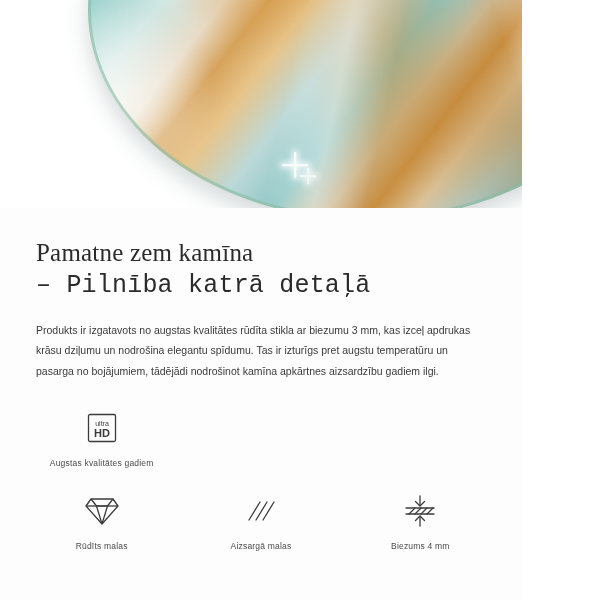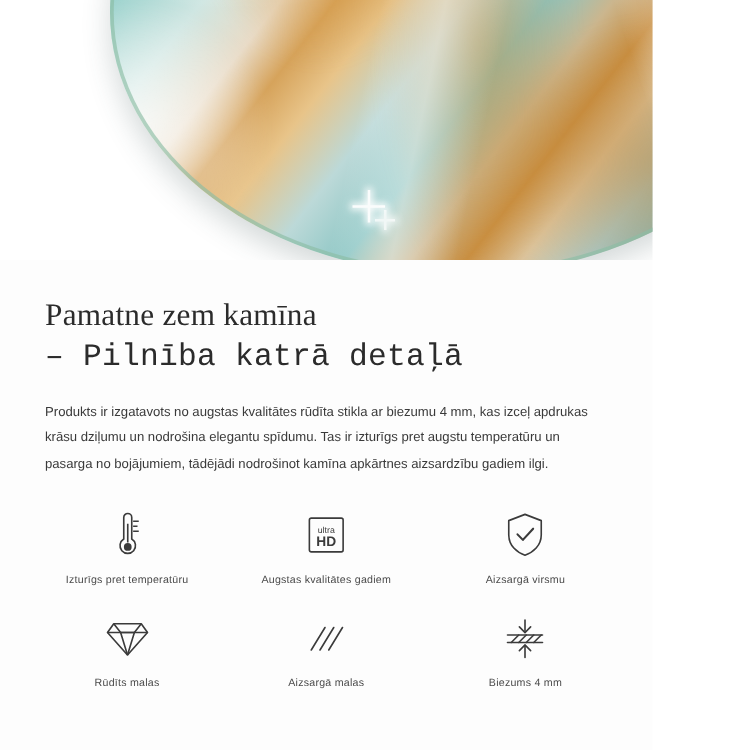--- a/index.html
+++ b/index.html
@@ -183,61 +183,39 @@
     <div class="panel-edge"></div>
     <div class="sparkle s1"></div>
     <div class="sparkle s2"></div>
   </div>
 
   <div class="content">
     <h1 class="headline">
       <span class="l1">Pamatne zem kamīna</span>
       <span class="l2">– Pilnība katrā detaļā</span>
     </h1>
-    <p class="paragraph">Produkts ir izgatavots no augstas kvalitātes rūdīta stikla ar biezumu 4 mm, kas izceļ apdrukas krāsu dziļumu un nodrošina elegantu spīdumu. Tas ir izturīgs pret augstu temperatūru un pasarga no bojājumiem, tādējādi nodrošinot kamīna apkārtnes aizsardzību gadiem ilgi.</p>
+    <p class="paragraph">Produkts ir izgatavots no augstas kvalitātes rūdīta stikla ar biezumu 3 mm, kas izceļ apdrukas krāsu dziļumu un nodrošina elegantu spīdumu. Tas ir izturīgs pret augstu temperatūru un pasarga no bojājumiem, tādējādi nodrošinot kamīna apkārtnes aizsardzību gadiem ilgi.</p>
   </div>
 
   <div class="features">
 
     <div class="feature-row first">
 
-      <div class="feature">
-        <span class="glyph">
-          <svg width="34" height="40" viewBox="0 0 34 40" fill="none" stroke="#3b3b3b" stroke-width="1.3">
-            <path d="M14 6a3.2 3.2 0 0 1 6.4 0v17.2a6.2 6.2 0 1 1-6.4 0z"></path>
-            <line x1="17.2" y1="11" x2="17.2" y2="26"></line>
-            <circle cx="17.2" cy="29.5" r="3.1" fill="#3b3b3b" stroke="none"></circle>
-            <line x1="21.5" y1="9" x2="26" y2="9"></line>
-            <line x1="21.5" y1="13" x2="25" y2="13"></line>
-            <line x1="21.5" y1="17" x2="26" y2="17"></line>
-          </svg>
-        </span>
-        <span class="caption">Izturīgs pret temperatūru</span>
-      </div>
 
       <div class="feature">
         <span class="glyph">
           <svg width="38" height="38" viewBox="0 0 38 38">
             <rect x="5.5" y="5.5" width="27" height="27" rx="1.5" fill="none" stroke="#3b3b3b" stroke-width="1.3"></rect>
             <text x="19" y="17" text-anchor="middle" font-family="Liberation Sans, sans-serif" font-size="7" fill="#3b3b3b">ultra</text>
             <text x="19" y="28" text-anchor="middle" font-family="Liberation Sans, sans-serif" font-size="11" font-weight="bold" fill="#3b3b3b">HD</text>
           </svg>
         </span>
         <span class="caption">Augstas kvalitātes gadiem</span>
       </div>
 
-      <div class="feature">
-        <span class="glyph">
-          <svg width="36" height="40" viewBox="0 0 36 40">
-            <path d="M18 3.5 L31 8.5 V20 c0 8.5 -6.5 13.8 -13 16.2 C11.5 33.8 5 28.5 5 20 V8.5 Z" fill="none" stroke="#3b3b3b" stroke-width="1.3" stroke-linejoin="round"></path>
-            <path d="M12 19.5 l4.3 4.4 L24.5 15" fill="none" stroke="#3b3b3b" stroke-width="1.7" stroke-linecap="round" stroke-linejoin="round"></path>
-          </svg>
-        </span>
-        <span class="caption">Aizsargā virsmu</span>
-      </div>
 
     </div>
 
     <div class="feature-row second">
 
       <div class="feature">
         <span class="glyph">
           <svg width="40" height="34" viewBox="0 0 40 34" fill="none" stroke="#3b3b3b" stroke-width="1.3" stroke-linejoin="round">
             <path d="M9 5 H31 L36 12 L20 30 L4 12 Z"></path>
             <path d="M4 12 H36"></path>

